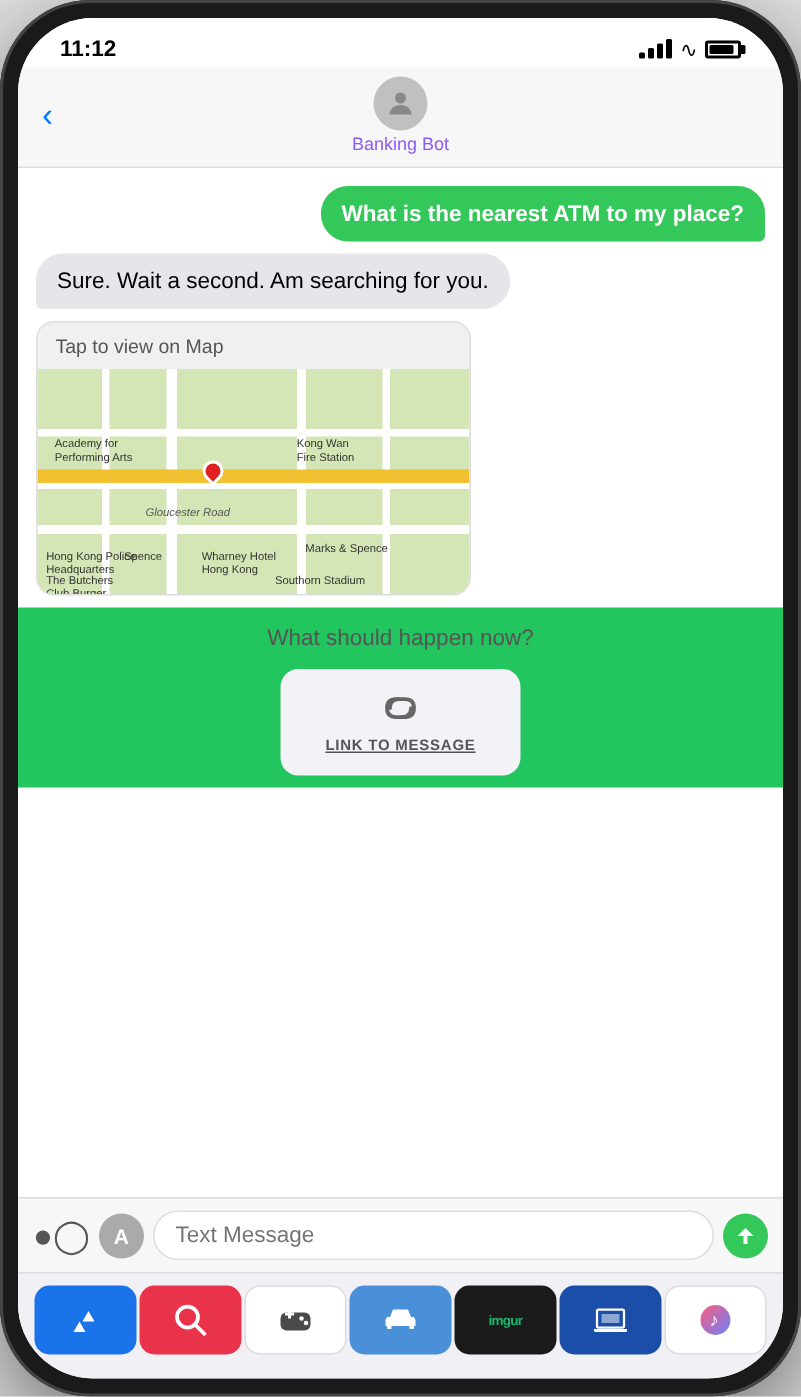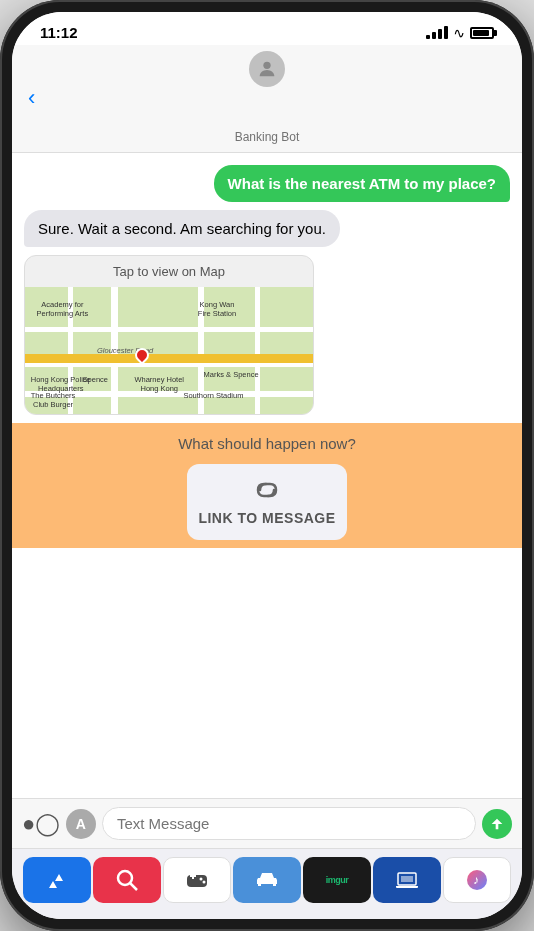--- a/index.html
+++ b/index.html
@@ -122,34 +122,32 @@
       justify-content: center;
       margin-bottom: 2px;
     }
     .nav-avatar svg {
       width: 22px;
       height: 22px;
       fill: #888;
     }
     .nav-title {
       font-size: 12px;
-      color: #737373;
+      color: #8b5cf6;
       font-weight: 500;
-      margin-top: 41px;
     }
     
     .chat-area {
       flex: 1;
       overflow-y: auto;
       background: #fff;
       padding: 12px 12px 8px;
       display: flex;
       flex-direction: column;
       gap: 8px;
-      text-align: center;
     }
     
     .bubble-user {
       align-self: flex-end;
       background: #34C759;
       color: #fff;
       font-size: 15px;
       font-weight: 600;
       padding: 10px 14px;
       border-radius: 18px 18px 4px 18px;
@@ -210,21 +208,21 @@
       width: 14px;
       height: 14px;
       background: #e02020;
       border-radius: 50% 50% 50% 0;
       transform: rotate(-45deg);
       margin: 0 auto;
       border: 2px solid #fff;
     }
     
     .action-section {
-      background: #fdba74;
+      background: #22c55e;
       padding: 12px 12px 8px;
       flex-shrink: 0;
     }
     .action-question {
       text-align: center;
       font-size: 15px;
       color: #555;
       margin-bottom: 12px;
     }
     .action-buttons {
@@ -243,25 +241,26 @@
       padding: 14px 10px;
       gap: 8px;
       cursor: pointer;
       border: none;
     }
     .action-btn-icon {
       font-size: 28px;
       color: #666;
     }
     .action-btn-label {
-      font-size: 14px;
+      font-size: 10px;
       color: #555;
       text-align: center;
       font-weight: 600;
       letter-spacing: 0.5px;
+      text-decoration: underline;
     }
     
     .link-icon {
       display: flex;
       align-items: center;
       justify-content: center;
       color: #666;
     }
     
     .input-bar {
@@ -348,20 +347,21 @@
     .dock-music { background: #fff; border: 1px solid #ddd; }
 
     .spacer { flex: 1; }
 
     
     .map-area-text {
       position: absolute;
       font-size: 7.5px;
       color: #333;
       font-weight: 500;
+      margin-top: 32px;
     }
     .map-yellow-road {
       position: absolute;
       background: #f0d060;
       height: 10px;
     }
   </style>
 </head>
 <body>
 

